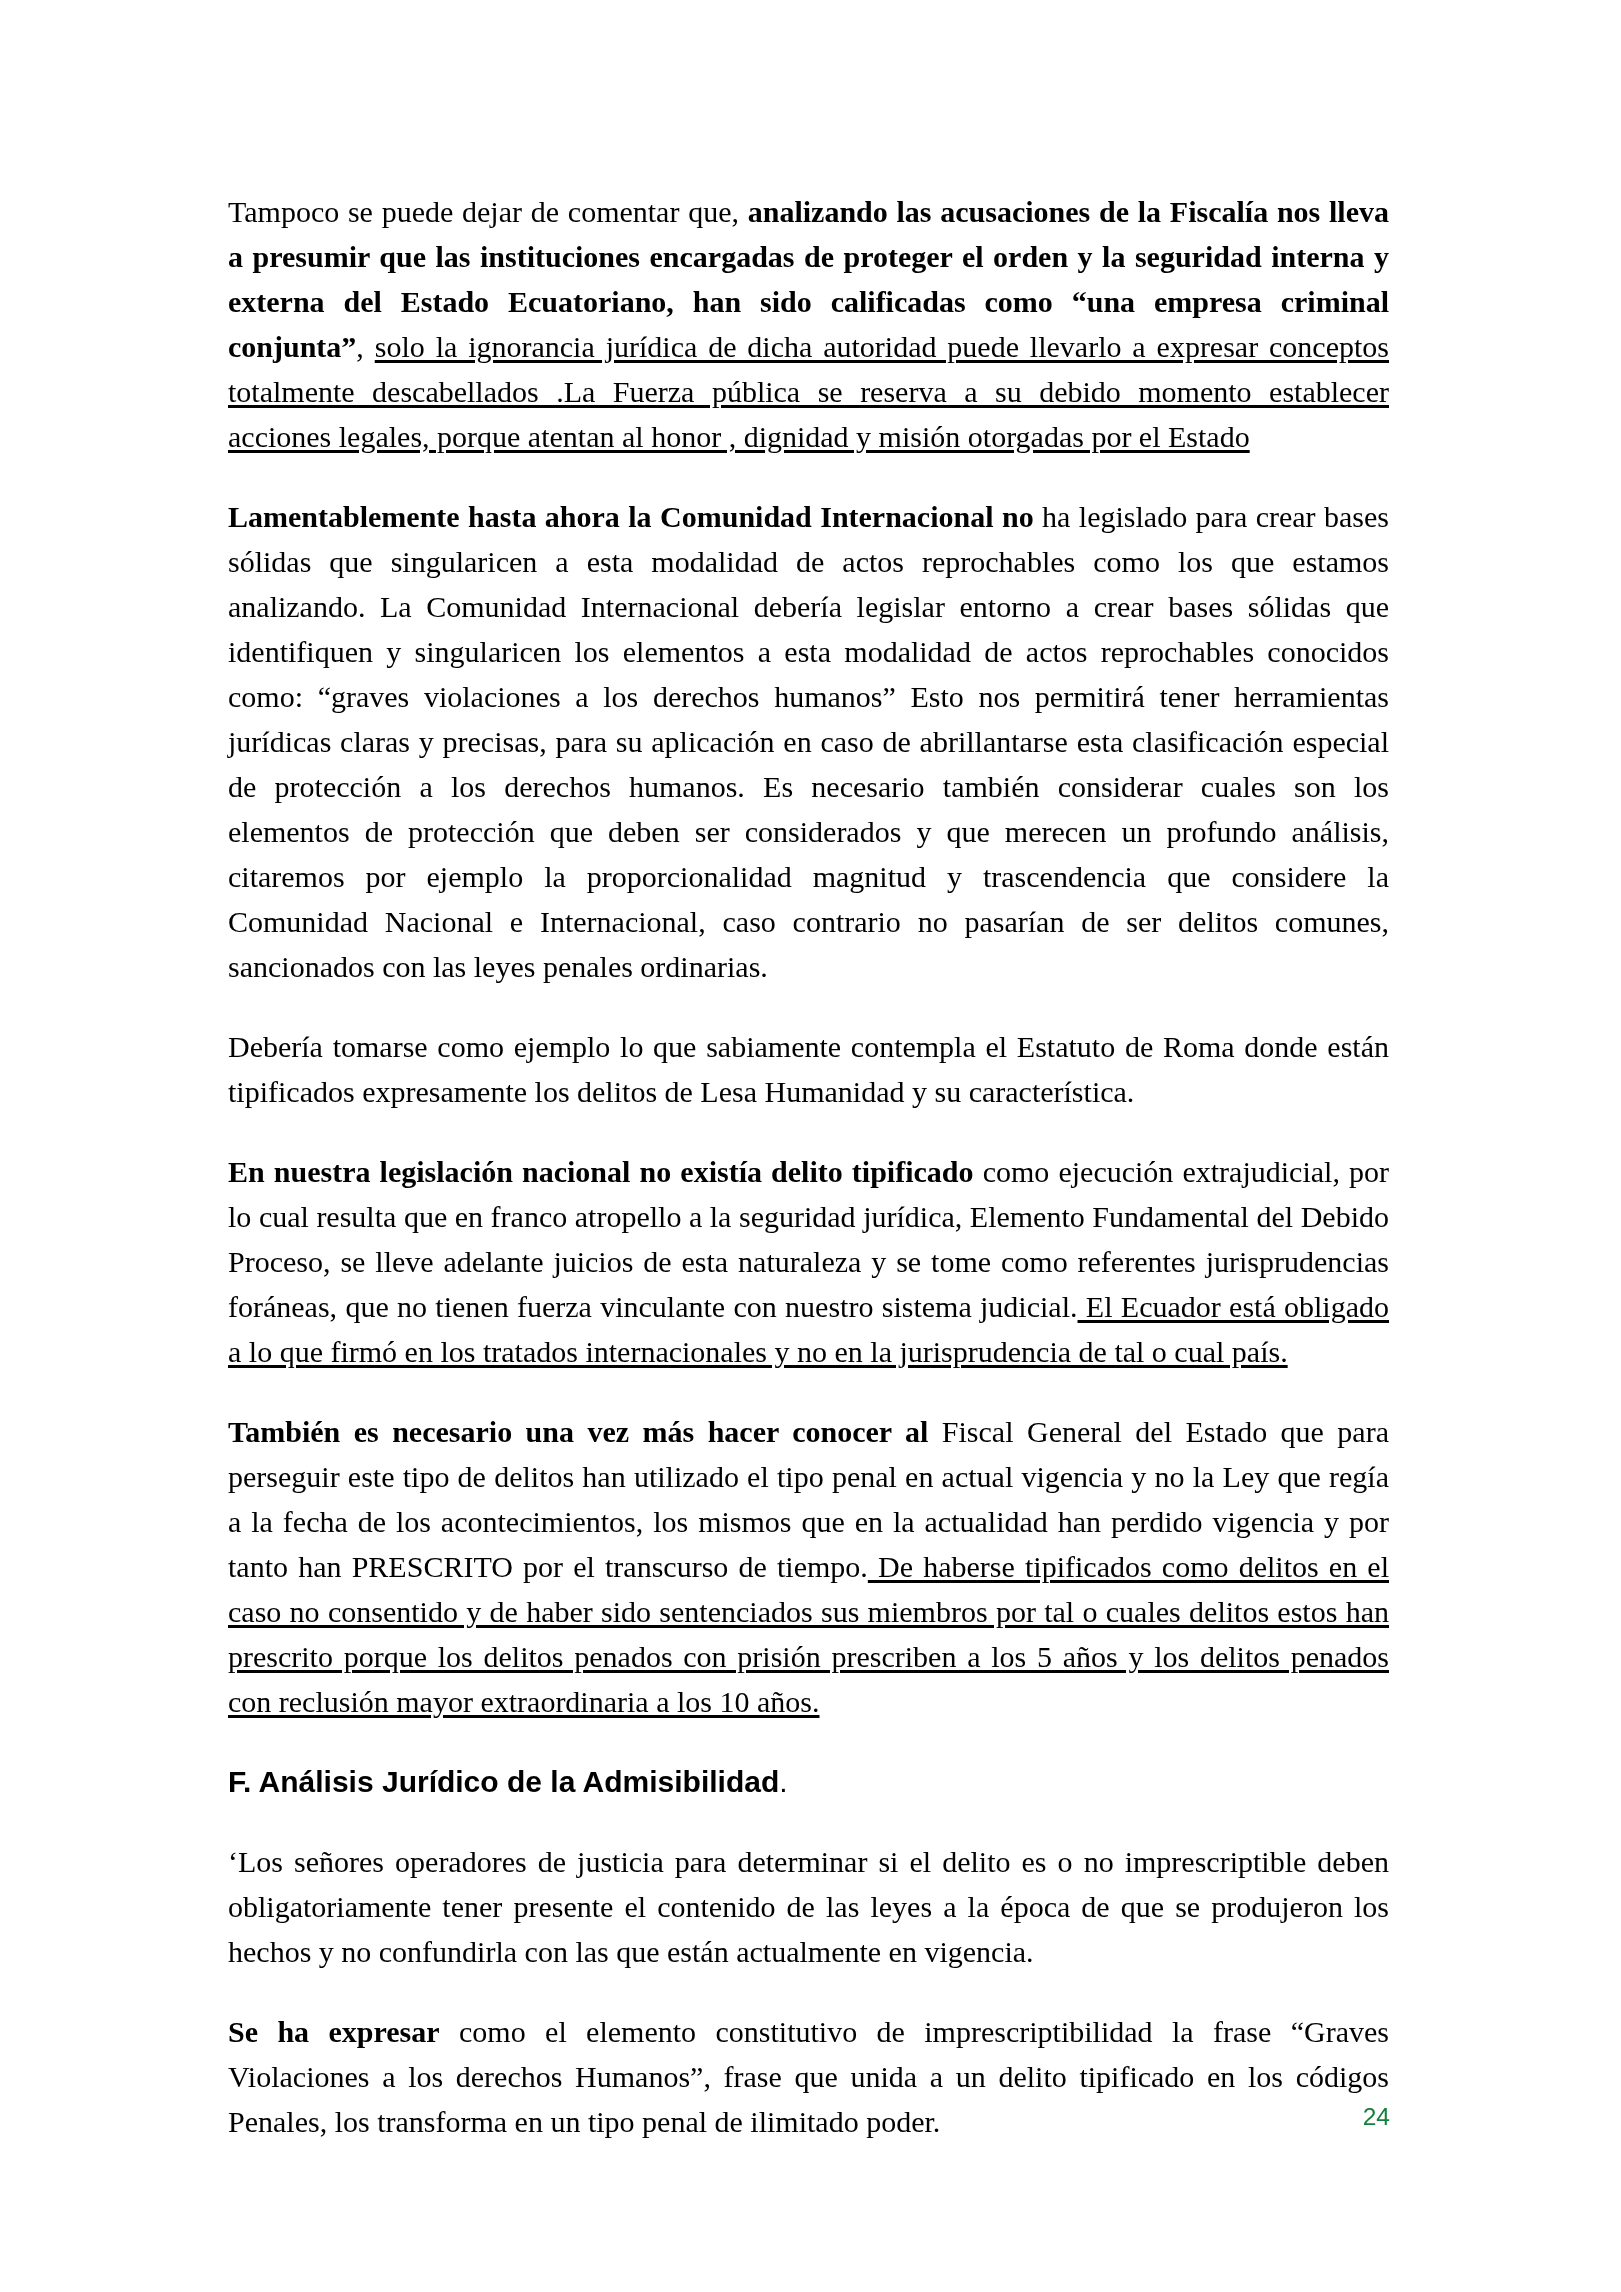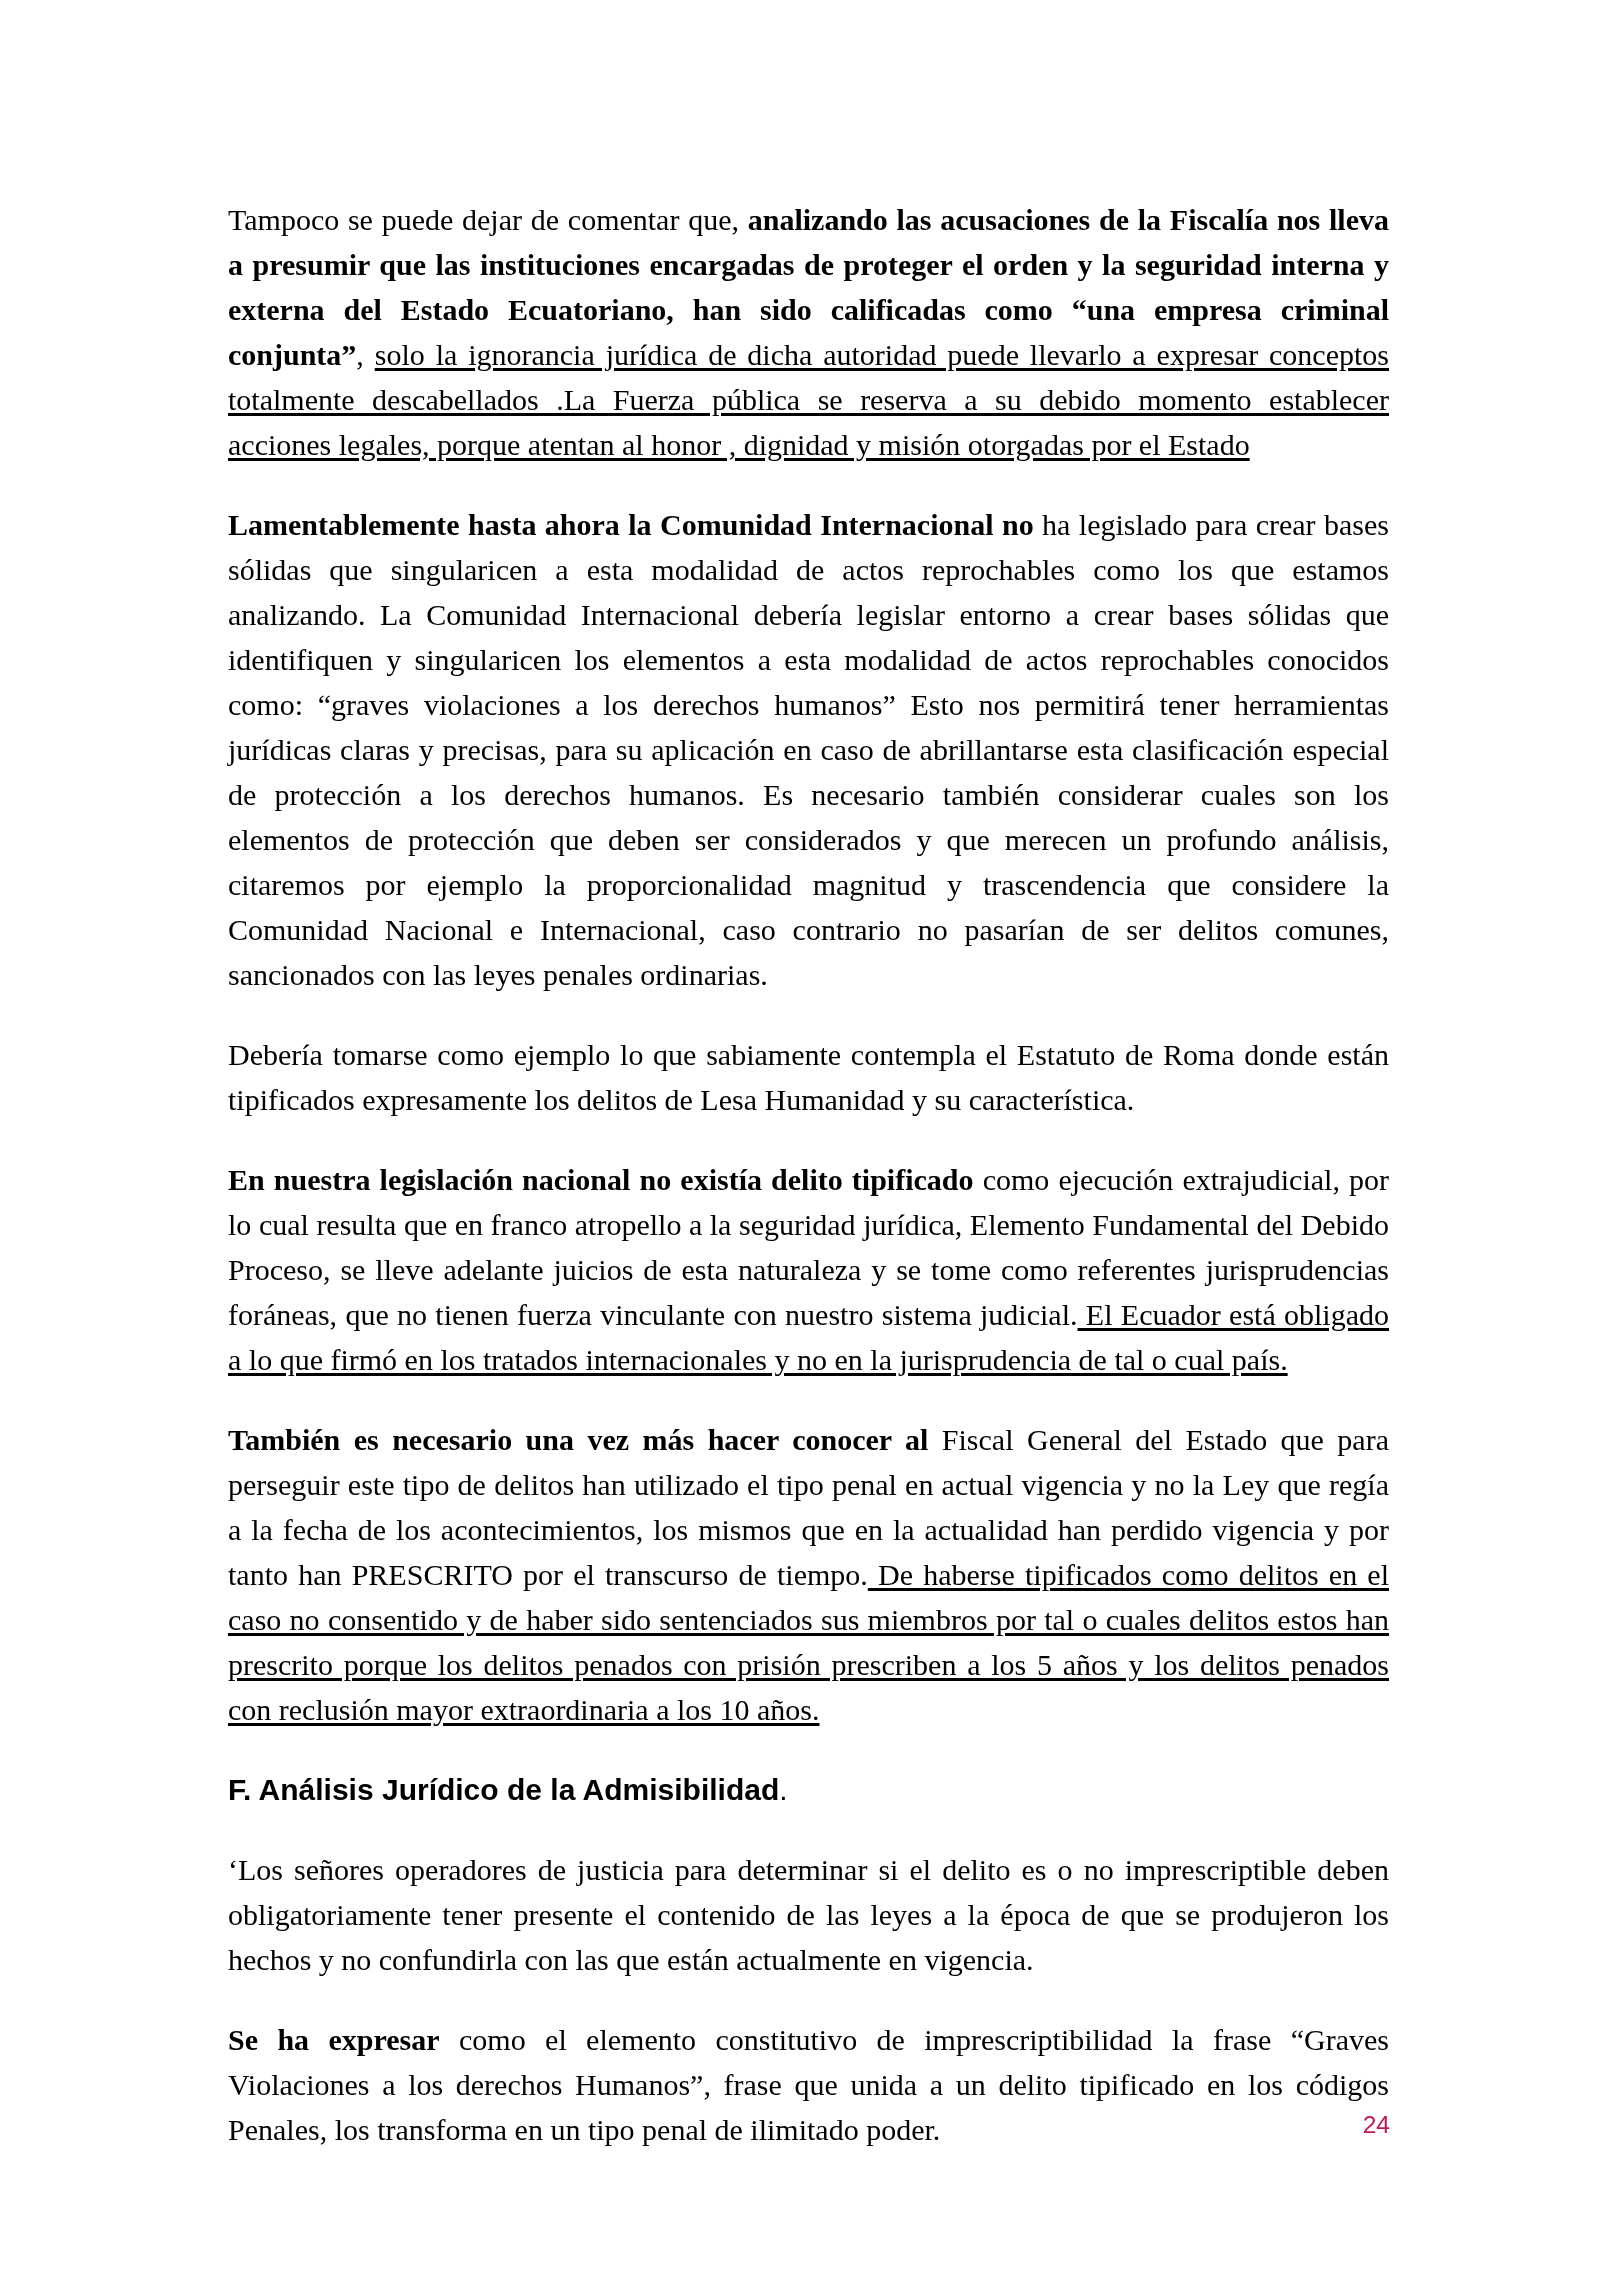--- a/index.html
+++ b/index.html
@@ -4,21 +4,21 @@
 <style>
   html, body {
     margin: 0;
     padding: 0;
     background: #ffffff;
   }
   .page {
     position: relative;
     width: 1621px;
     height: 2245px;
-    margin: 16px auto;
+    margin: 8px auto;
     background: #ffffff;
     box-sizing: border-box;
     overflow: hidden;
   }
   .content {
     position: absolute;
     left: 228px;
     top: 181px;
     width: 1161px;
   }
@@ -43,21 +43,21 @@
     margin: 0 0 35px 0;
     text-align: left;
   }
   .heading .period { font-weight: normal; }
   .pageno {
     position: absolute;
     right: 231px;
     bottom: 124px;
     font-family: "Liberation Sans", "DejaVu Sans", sans-serif;
     font-size: 24.5px;
-    color: #be185d;
+    color: #15803d;
     line-height: 1;
   }
   
   .para:last-child { }
 </style>
 </head>
 <body>
 
 <div class="page">
   <div class="content">

